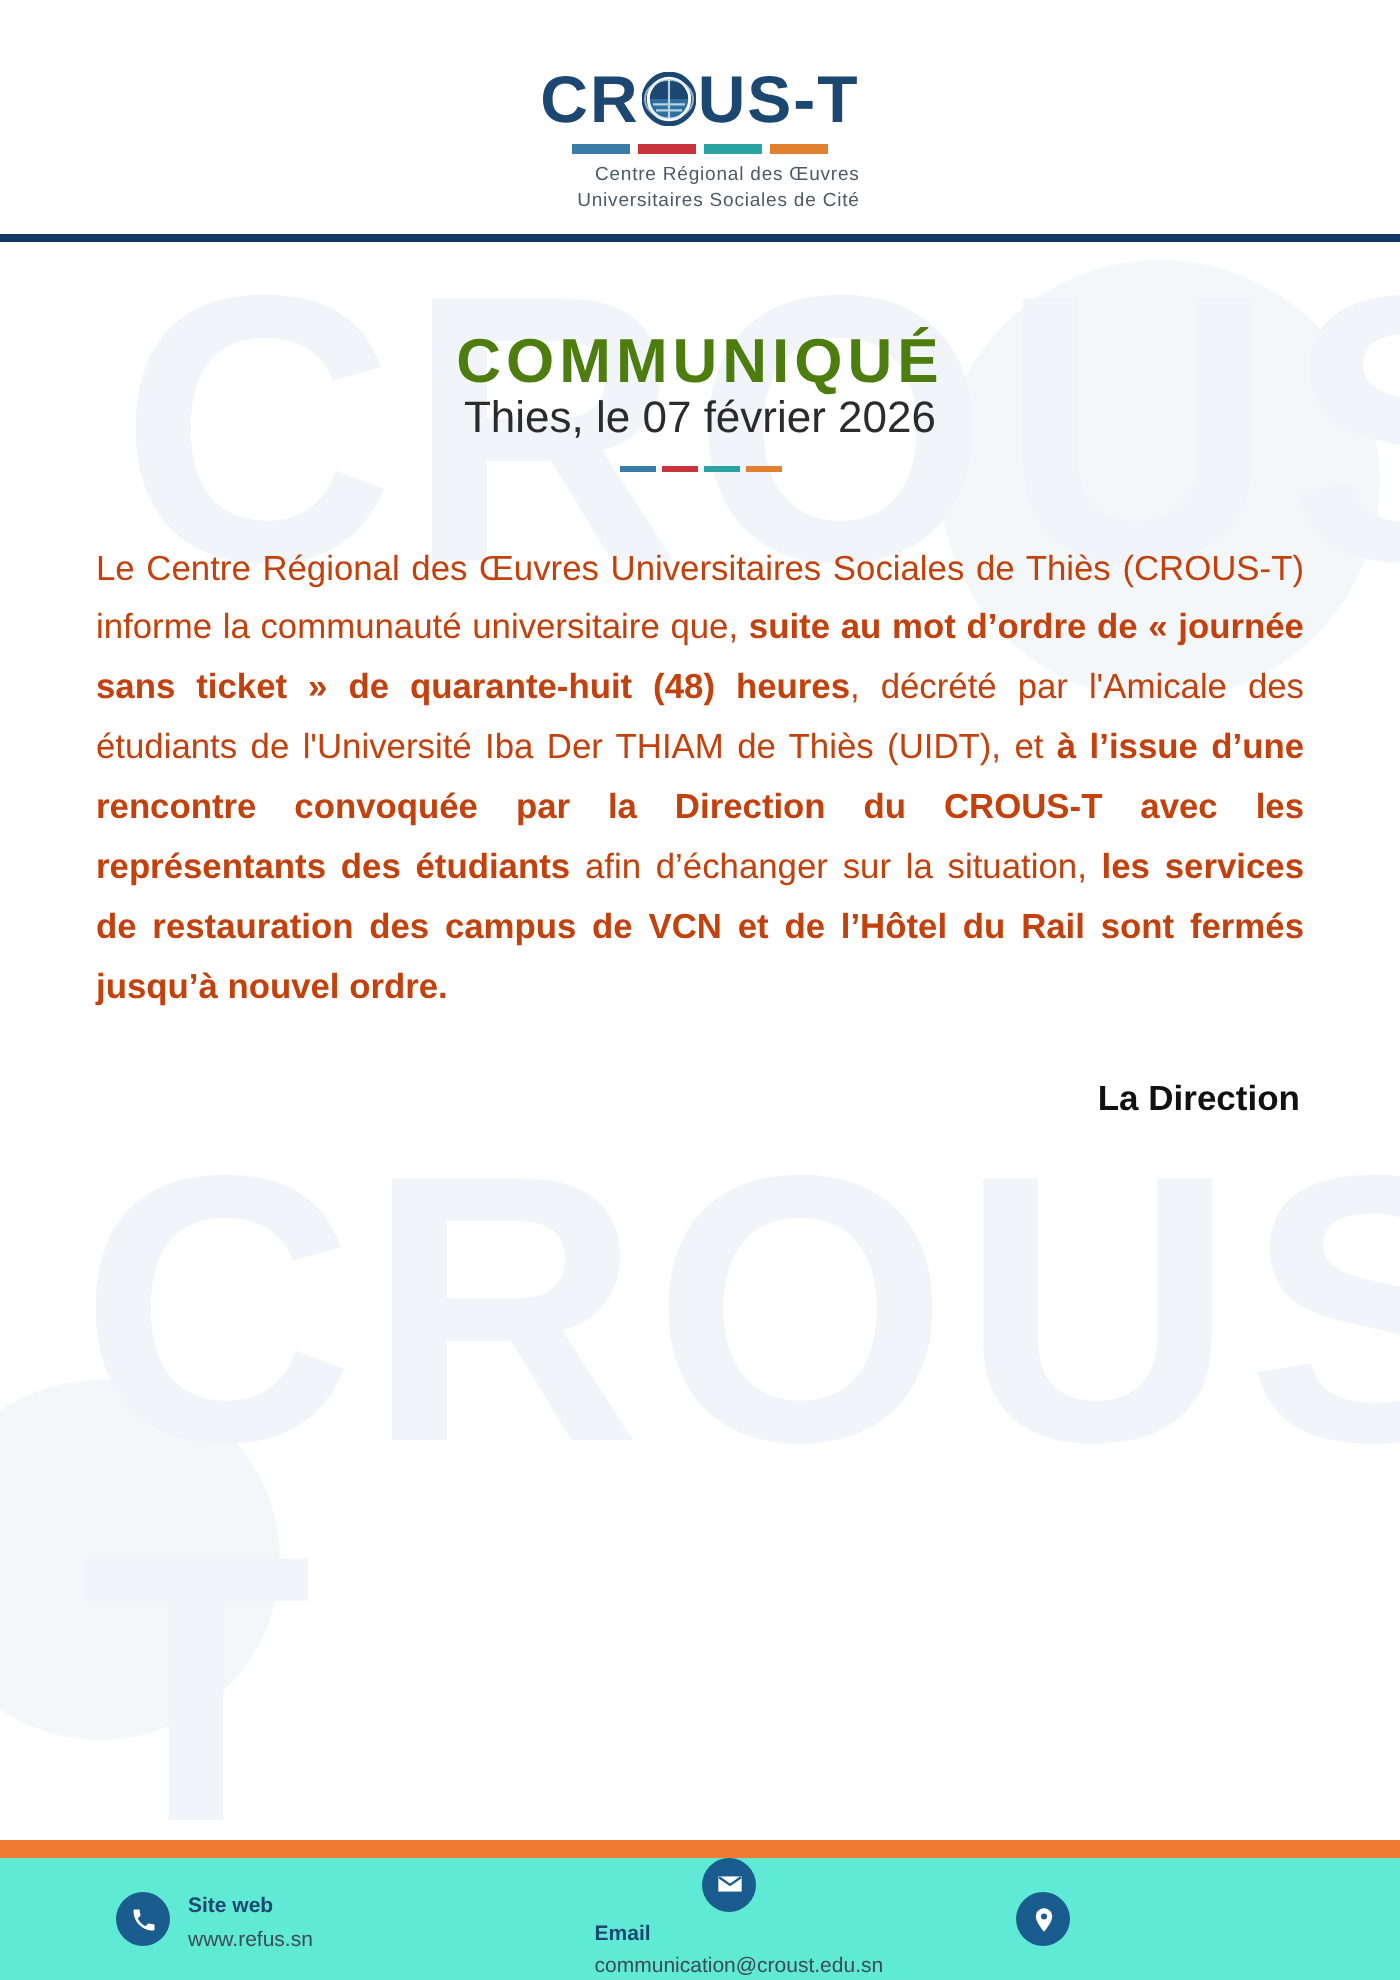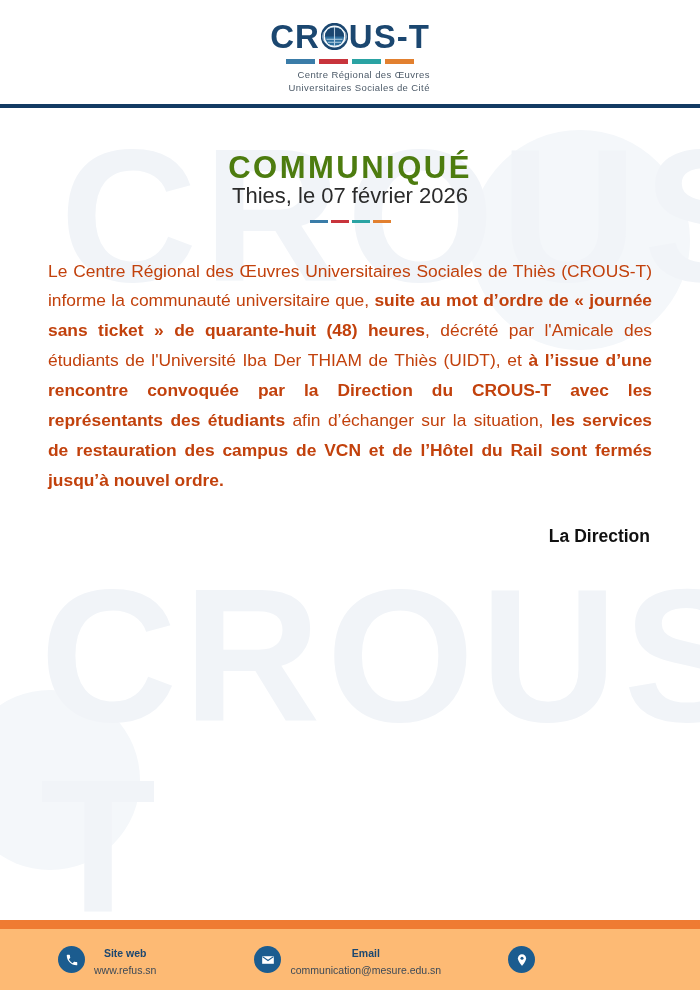--- a/index.html
+++ b/index.html
@@ -48,21 +48,21 @@
     border-radius: 50%;
     background: #f4f7fa;
   }
   .wm-c1 { left: 470px; top: 130px; width: 220px; height: 220px; }
   .wm-c2 { left: -40px; top: 690px; width: 180px; height: 180px; }
 
   
   .header {
     position: relative;
     z-index: 2;
-    padding-top: 19px;
+    padding-top: 32px;
     text-align: center;
   }
   .logo-block {
     display: inline-block;
     text-align: center;
   }
   .logo-word {
     display: flex;
     align-items: center;
     justify-content: center;
@@ -180,32 +180,31 @@
   }
   .footer-rule {
     width: 100%;
     height: 9px;
     background: #ef7b32;
   }
   .footer-inner {
     display: flex;
     align-items: center;
     height: 61px;
-    background: #fdba74;
+    background: #5eead4;
     padding-left: 58px;
     box-sizing: border-box;
-    text-align: center;
   }
   .contact {
     display: flex;
     align-items: center;
     margin-right: 24px;
   }
   .contact.c-web   { width: 180px; }
-  .contact.c-mail  { width: 240px; }
+  .contact.c-mail  { width: 240px; flex-direction: column; }
   .contact.c-addr  { width: 200px; margin-right: 0; }
   .contact-icon {
     width: 27px;
     height: 27px;
     border-radius: 50%;
     background: #1b5c8f;
     display: flex;
     align-items: center;
     justify-content: center;
     margin-right: 9px;
@@ -301,21 +300,21 @@
 
       <div class="contact c-mail">
         <span class="contact-icon">
           <svg width="14" height="14" viewBox="0 0 24 24" fill="#ffffff">
             <path d="M2 5.5h20v13H2z" fill="#ffffff"></path>
             <path d="M2.6 6.2l9.4 6.6 9.4-6.6" fill="none" stroke="#1b5c8f" stroke-width="2"></path>
           </svg>
         </span>
         <span class="contact-text">
           <span class="contact-label">Email</span>
-          <span class="contact-value" style="display:block">communication@mesure.edu.sn</span>
+          <span class="contact-value" style="display:block">communication@croust.edu.sn</span>
         </span>
       </div>
 
       <div class="contact c-addr">
         <span class="contact-icon">
           <svg width="14" height="14" viewBox="0 0 24 24" fill="#ffffff">
             <path d="M12 2C8.1 2 5 5.1 5 9c0 5.2 7 13 7 13s7-7.8 7-13c0-3.9-3.1-7-7-7z"></path>
             <circle cx="12" cy="9" r="2.6" fill="#1b5c8f"></circle>
           </svg>
         </span>

